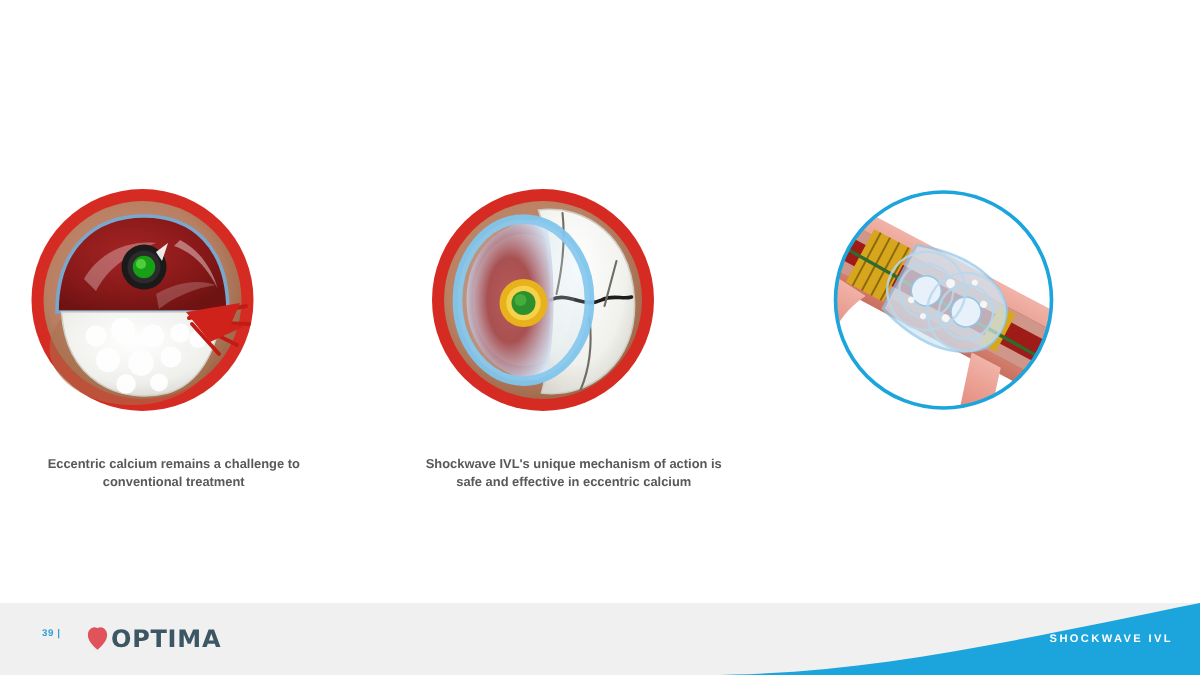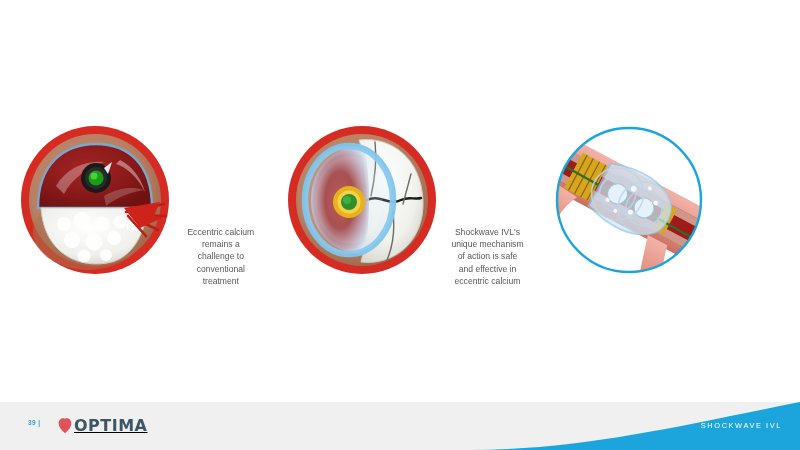--- a/index.html
+++ b/index.html
@@ -40,21 +40,23 @@
     left: 0;
     top: 112px;
     width: 800px;
     display: flex;
     justify-content: space-around;
     align-items: flex-start;
   }
   .panel {
     width: 250px;
     display: flex;
-    align-items: flex-end;
+    flex-direction: column;
+    align-items: flex-start;
+    font-weight: bold;
   }
   .figure {
     width: 175px;
     height: 175px;
     position: relative;
   }
   .caption {
     margin-top: 16px;
     width: 215px;
     text-align: center;
@@ -90,36 +92,35 @@
     letter-spacing: 0.4px;
   }
   .optima-logo {
     position: absolute;
     left: 58px;
     top: 414px;
     height: 22px;
     display: flex;
     align-items: center;
     gap: 2px;
-    text-decoration: underline;
   }
   .optima-mark { width: 14px; height: 17px; display:block; }
   .optima-word {
     font-size: 16px;
     font-weight: bold;
     color: #3C5763;
     letter-spacing: 0.5px;
     font-family: "DejaVu Sans", sans-serif;
   }
   .sw-logo {
     position: absolute;
     right: 18px;
     top: 421px;
     font-size: 7.4px;
-    font-weight: normal;
+    font-weight: bold;
     color: #ffffff;
     letter-spacing: 1.6px;
     white-space: nowrap;
   }
 </style>
 </head>
 <body>
 
 <div class="slide">
 

